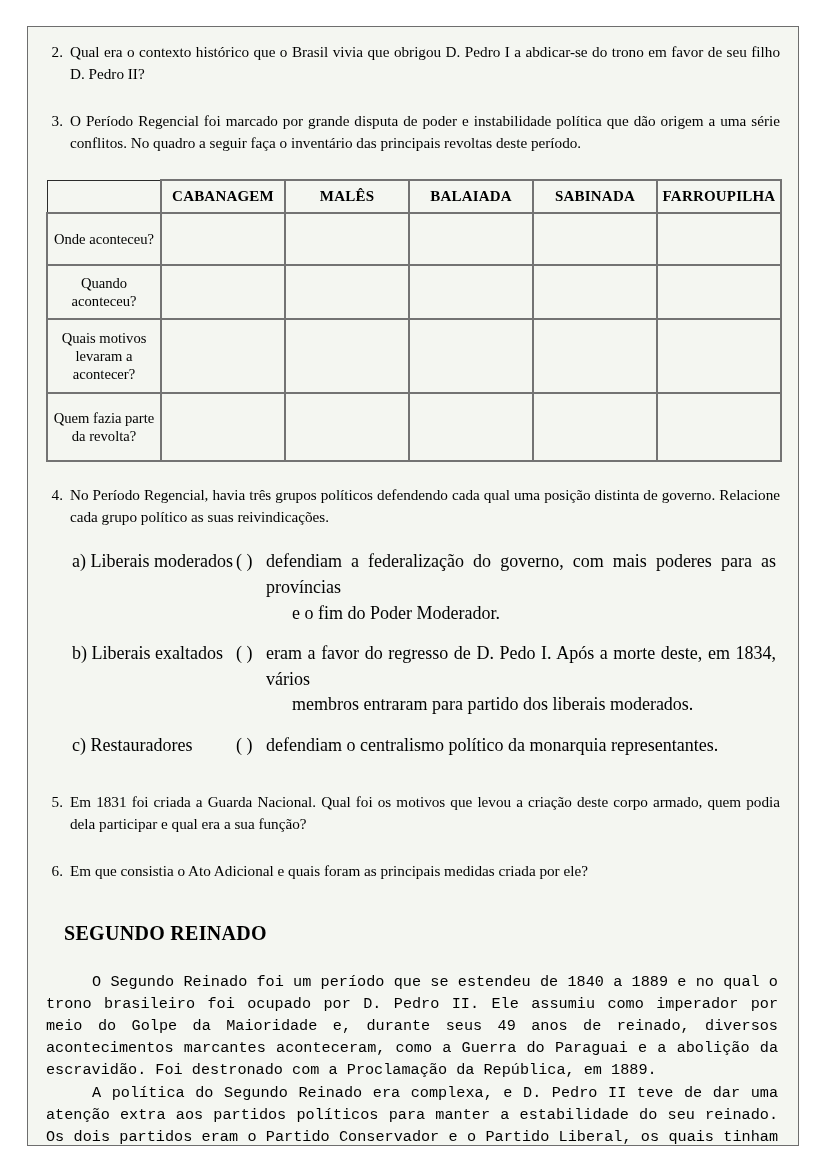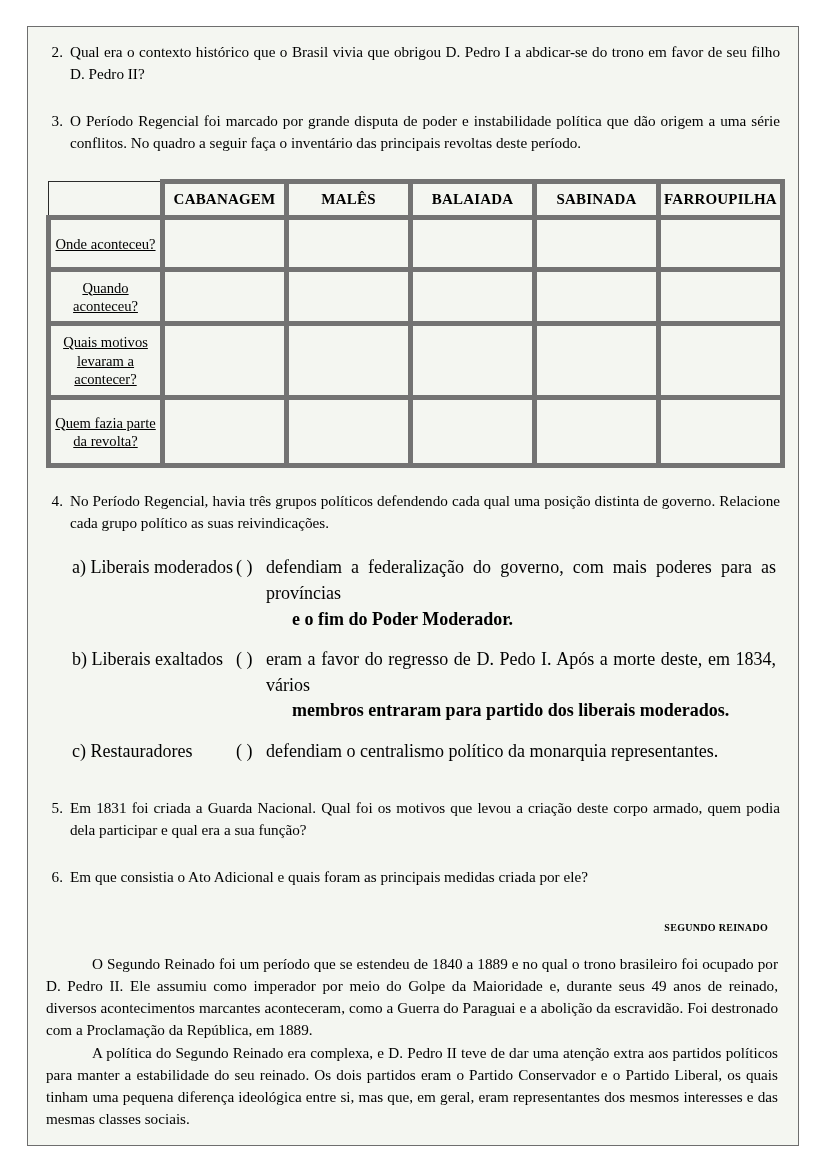--- a/index.html
+++ b/index.html
@@ -54,39 +54,38 @@
   .gap-22 { height: 22px; }
   .gap-26 { height: 26px; }
 
   table.revoltas {
     border-collapse: collapse;
     width: 736px;
     margin: 0 auto;
     table-layout: fixed;
   }
   table.revoltas td, table.revoltas th {
-    border: 5px solid #737373;
+    border: 2px solid #737373;
     box-sizing: border-box;
   }
   table.revoltas th {
     font-size: 15px;
     font-weight: bold;
     text-align: center;
     padding: 7px 2px;
     letter-spacing: 0.2px;
   }
   table.revoltas th.corner {
     border: 1px solid #2b2b2b;
   }
   table.revoltas td.rowhead {
     font-size: 14.6px;
     text-align: center;
     padding: 6px 4px;
     line-height: 1.25;
-    text-decoration: underline;
   }
   table.revoltas td.cell {
     height: 100%;
   }
   .col-head { width: 114px; }
   .col-data { width: 124px; }
 
   .r-h1 { height: 52px; }
   .r-h2 { height: 54px; }
   .r-h3 { height: 74px; }
@@ -111,37 +110,37 @@
     text-align: left;
   }
   .match-row .desc {
     flex: 1 1 auto;
     text-align: justify;
     padding-right: 4px;
   }
   .match-row .desc .indent2 {
     display: block;
     padding-left: 26px;
+  }
+
+  .section-title {
+    text-align: left;
     font-weight: bold;
-  }
-
-  .section-title {
-    text-align: right;
-    font-weight: bold;
-    font-size: 10px;
+    font-size: 20px;
     letter-spacing: 0.3px;
-    margin: 12px;
+    margin: 18px;
   }
   .para {
     font-size: 15.2px;
     line-height: 1.45;
     text-align: justify;
     text-indent: 46px;
     margin: 0;
     padding: 0 2px 0 0;
+    font-family: Liberation Mono, monospace;
   }
   .para + .para { margin-top: 1px; }
 </style>
 </head>
 <body>
 
 <div class="page">
   <div class="sheet">
 
     <div class="q">

